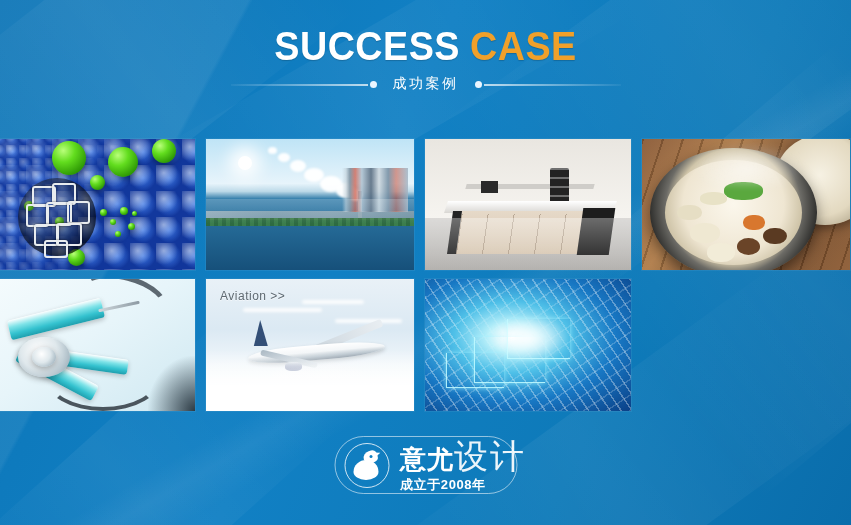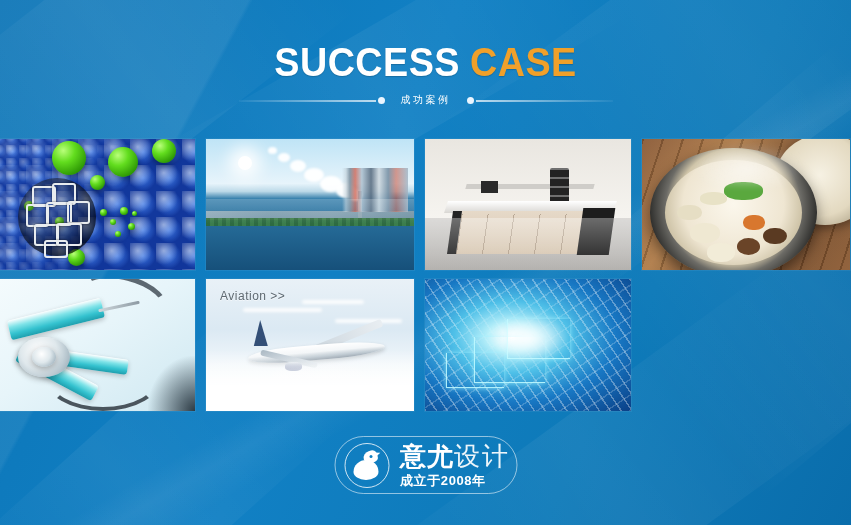--- a/index.html
+++ b/index.html
@@ -27,21 +27,21 @@
   .streak.s1 { left: -80px; top: -40px; width: 420px; height: 200px; transform: rotate(-38deg); }
   .streak.s2 { left: 120px; top: 30px;  width: 520px; height: 120px; transform: rotate(-30deg); }
   .streak.s3 { left: 430px; top: -60px; width: 600px; height: 230px; transform: rotate(-36deg); }
   .streak.s4 { left: -60px; top: 420px; width: 400px; height: 160px; transform: rotate(-42deg); }
   .streak.s5 { left: 330px; top: 405px; width: 560px; height: 170px; transform: rotate(-36deg); }
   .streak.s6 { left: 620px; top: 120px; width: 360px; height: 300px; transform: rotate(-40deg); }
 
   
   .header {
     position: absolute;
-    left: 0; top: 16px; width: 100%;
+    left: 0; top: 0; width: 100%;
     text-align: center;
   }
   .title-main {
     margin: 0;
     padding-top: 24px;
     font-size: 41px;
     line-height: 44px;
     font-weight: bold;
     letter-spacing: 0.5px;
     font-family: "Liberation Sans Narrow", "Liberation Sans", sans-serif;
@@ -86,21 +86,21 @@
     position: absolute;
     width: 7px; height: 7px;
     border-radius: 50%;
     background: #eaf5ff;
     top: 2px;
   }
   .divider.left .dot { right: 0; }
   .divider.right .dot { left: 0; }
   .title-sub {
     color: #ffffff;
-    font-size: 10px;
+    font-size: 14px;
     letter-spacing: 2.5px;
     margin: 0 16px;
     font-weight: normal;
     white-space: nowrap;
   }
   .tagline {
     margin: 9px 0 0 0;
     color: #ffffff;
     font-size: 17px;
     letter-spacing: 1.3px;
@@ -505,21 +505,21 @@
     position: absolute; left: 24px; top: 11px;
     width: 3px; height: 3px; border-radius: 50%;
     background: #1180c4;
   }
   .logo-text { margin-left: 11px; line-height: 1; }
   .logo-name { white-space: nowrap; }
   .logo-name .bold {
     color: #ffffff; font-size: 26px; font-weight: bold; letter-spacing: 1px;
   }
   .logo-name .light {
-    color: rgba(255,255,255,0.92); font-size: 26px; font-weight: normal; letter-spacing: 2px;
+    color: rgba(255,255,255,0.92); font-size: 34px; font-weight: normal; letter-spacing: 2px;
   }
   .logo-est {
     margin-top: 5px;
     color: #ffffff;
     font-size: 13px;
     font-weight: bold;
     letter-spacing: 0.6px;
   }
 </style>
 </head>

